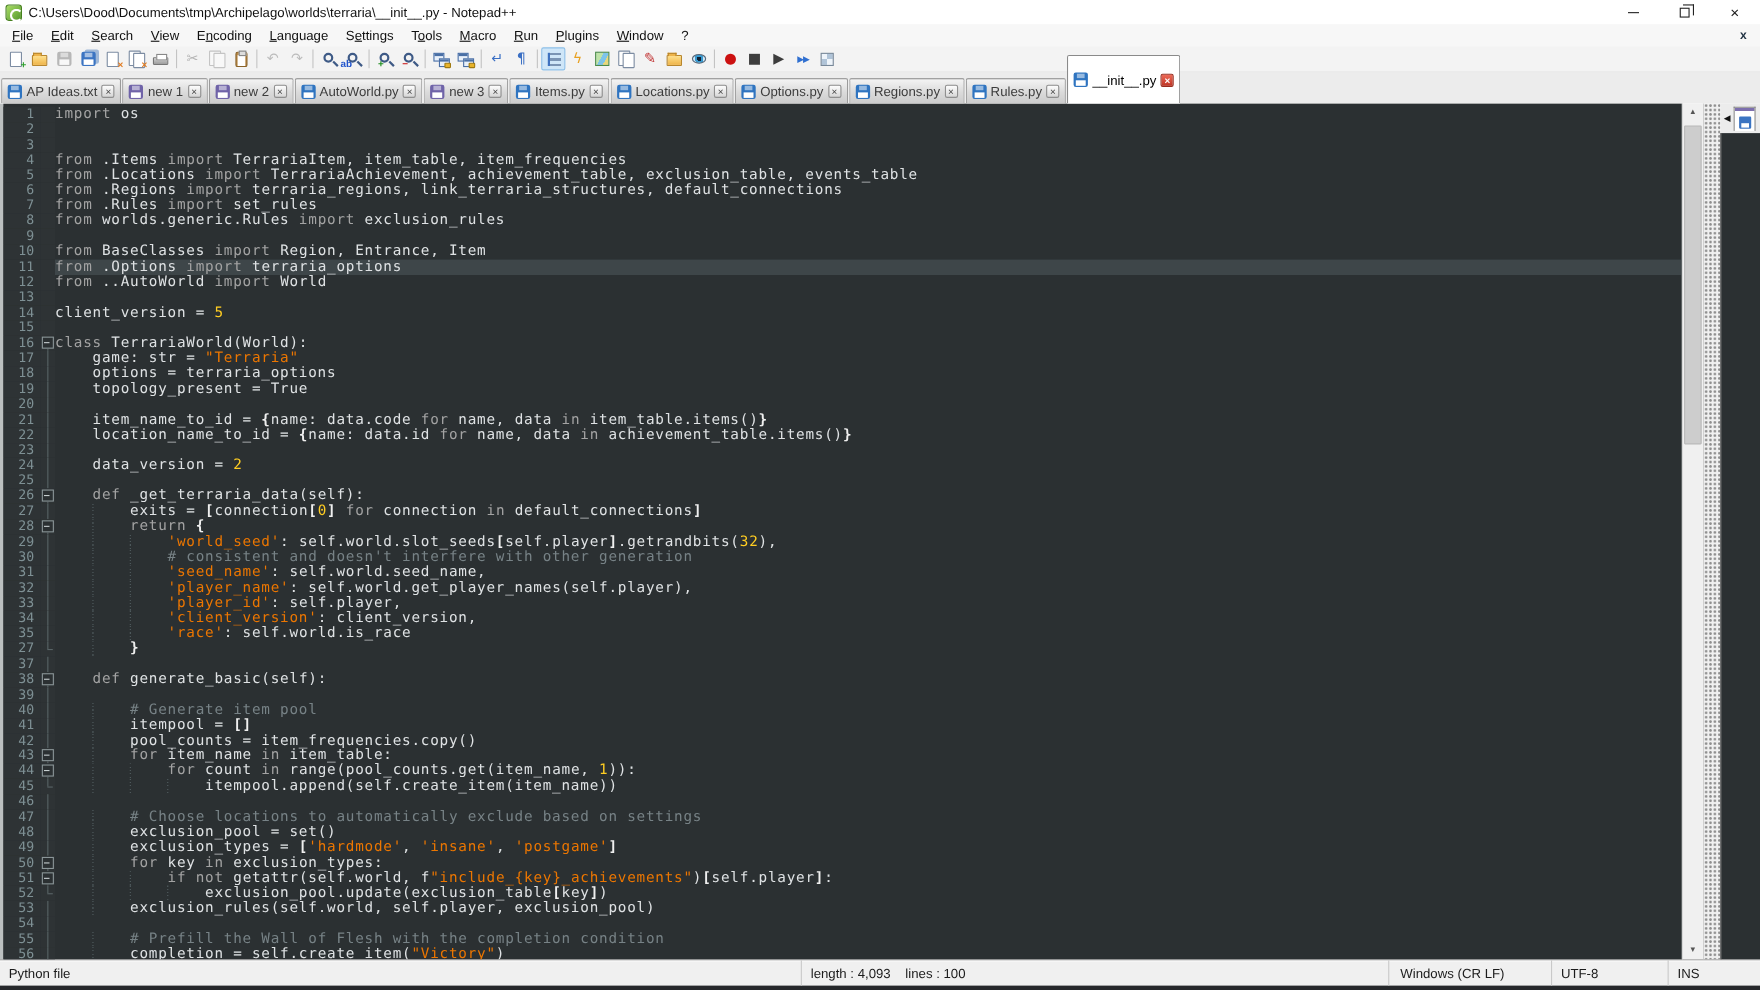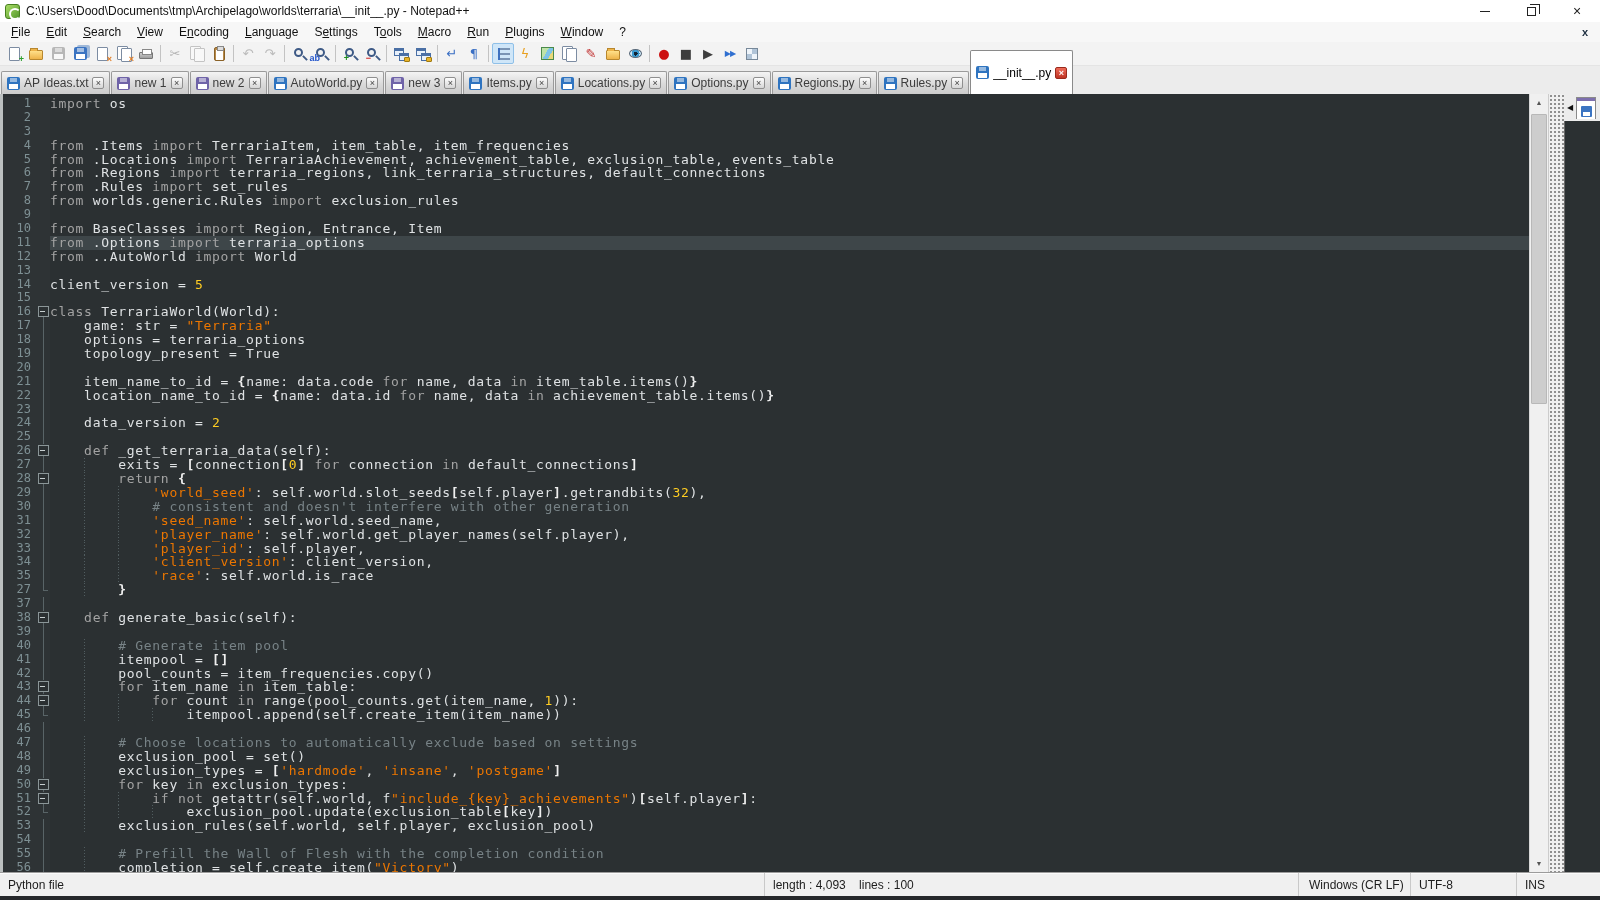--- a/index.html
+++ b/index.html
@@ -627,16 +627,16 @@
     <div class="sliver-editor"></div>
   </div>
 </div>
 
 <div class="statusbar">
 
 <div class="ss">Python file</div>
     <div class="ss" style="width: 272px;">length : 4,093    lines : 100</div>
     <div class="ss" style="width: 262px; margin-top: 48px;">Ln : 11    Col : 29    Pos : 417</div>
     <div class="ss" style="width: 112px; padding-left: 10px;">Windows (CR LF)</div>
-    <div class="ss" style="width: 106px;">UTF-8</div>
+    <div class="ss" style="width: 106px; margin-left: 36px;">UTF-8</div>
     <div class="ss" style="width: 84px;">INS</div>
   </div>
 <div class="bottomstrip"></div>
 
 </body></html>

